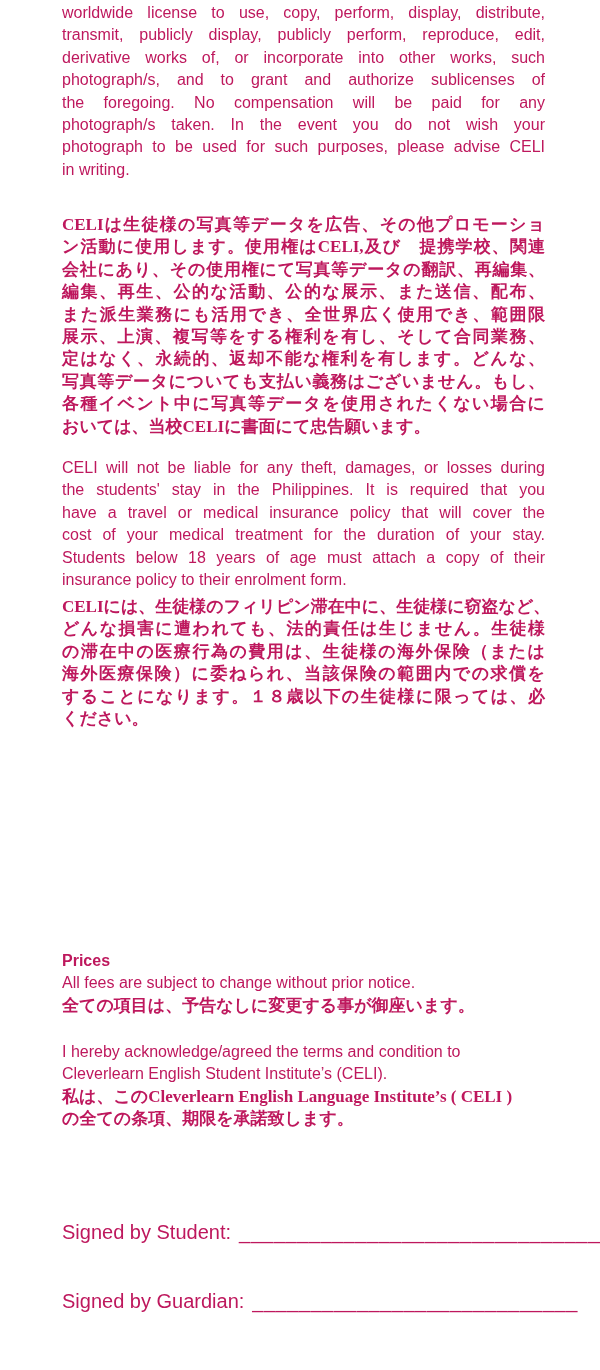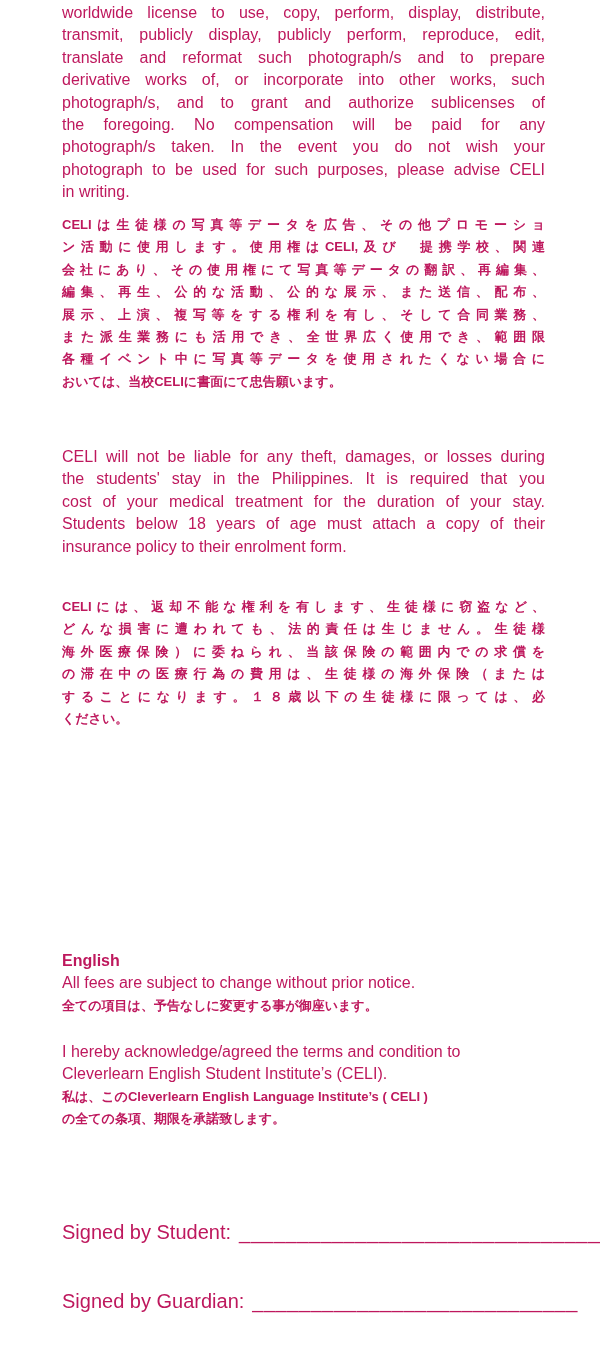--- a/index.html
+++ b/index.html
@@ -16,74 +16,76 @@
   .ln {
     height: 22.4px;
     line-height: 22.4px;
     font-size: 16px;
     white-space: nowrap;
     overflow: visible;
   }
   .just { text-align: justify; text-align-last: justify; }
   .jp {
     font-weight: 700;
-    font-size: 13px;
-    font-family: Liberation Sans, sans-serif;
+    font-size: 17px;
+    font-family: Liberation Serif, serif;
   }
   .bold { font-weight: 700; }
   .sigrow { height: 22.4px; line-height: 22.4px; font-size: 20px; white-space: nowrap; }
   .uline { margin-left: 8px; letter-spacing: 0.5px; }
 </style>
 </head>
 <body>
 
 <div class="page">
 
   <section class="block" style="top:2px">
     <div class="ln just">worldwide license to use, copy, perform, display, distribute,</div>
     <div class="ln just">transmit, publicly display, publicly perform, reproduce, edit,</div>
-    <div class="ln just">translate and reformat such photograph/s and to prepare</div>
     <div class="ln just">derivative works of, or incorporate into other works, such</div>
     <div class="ln just">photograph/s, and to grant and authorize sublicenses of</div>
     <div class="ln just">the foregoing. No compensation will be paid for any</div>
     <div class="ln just">photograph/s taken. In the event you do not wish your</div>
     <div class="ln just">photograph to be used for such purposes, please advise CELI</div>
     <div class="ln">in writing.</div>
   </section>
 
   <section class="block" style="top:214px">
     <div class="ln jp just">CELIは生徒様の写真等データを広告、その他プロモーショ</div>
     <div class="ln jp just">ン活動に使用します。使用権はCELI,及び　提携学校、関連</div>
     <div class="ln jp just">会社にあり、その使用権にて写真等データの翻訳、再編集、</div>
     <div class="ln jp just">編集、再生、公的な活動、公的な展示、また送信、配布、</div>
+    <div class="ln jp just">また派生業務にも活用でき、全世界広く使用でき、範囲限</div>
     <div class="ln jp just">展示、上演、複写等をする権利を有し、そして合同業務、</div>
-    <div class="ln jp just">また派生業務にも活用でき、全世界広く使用でき、範囲限</div>
+    <div class="ln jp just">定はなく、永続的、返却不能な権利を有します。どんな、</div>
+    <div class="ln jp just">写真等データについても支払い義務はございません。もし、</div>
     <div class="ln jp just">各種イベント中に写真等データを使用されたくない場合に</div>
     <div class="ln jp">おいては、当校CELIに書面にて忠告願います。</div>
   </section>
 
-  <section class="block" style="top:446px">
+  <section class="block" style="top:457px">
     <div class="ln just">CELI will not be liable for any theft, damages, or losses during</div>
     <div class="ln just">the students' stay in the Philippines. It is required that you</div>
+    <div class="ln just">have a travel or medical insurance policy that will cover the</div>
     <div class="ln just">cost of your medical treatment for the duration of your stay.</div>
     <div class="ln just">Students below 18 years of age must attach a copy of their</div>
     <div class="ln">insurance policy to their enrolment form.</div>
   </section>
 
   <section class="block" style="top:596px">
-    <div class="ln jp just">CELIには、返却不能な権利を有します、生徒様に窃盗など、</div>
+    <div class="ln jp just">CELIには、生徒様のフィリピン滞在中に、生徒様に窃盗など、</div>
     <div class="ln jp just">どんな損害に遭われても、法的責任は生じません。生徒様</div>
+    <div class="ln jp just">の滞在中の医療行為の費用は、生徒様の海外保険（または</div>
     <div class="ln jp just">海外医療保険）に委ねられ、当該保険の範囲内での求償を</div>
-    <div class="ln jp just">の滞在中の医療行為の費用は、生徒様の海外保険（または</div>
     <div class="ln jp just">することになります。１８歳以下の生徒様に限っては、必</div>
     <div class="ln jp">ください。</div>
   </section>
 
   <section class="block" style="top:950px">
-    <div class="ln bold">English</div>
+    <div class="ln bold">Prices</div>
     <div class="ln">All fees are subject to change without prior notice.</div>
     <div class="ln jp">全ての項目は、予告なしに変更する事が御座います。</div>
   </section>
 
   <section class="block" style="top:1041px">
     <div class="ln">I hereby acknowledge/agreed the terms and condition to</div>
     <div class="ln">Cleverlearn English Student Institute’s (CELI).</div>
     <div class="ln jp">私は、このCleverlearn English Language Institute’s ( CELI )</div>
     <div class="ln jp">の全ての条項、期限を承諾致します。</div>
   </section>

